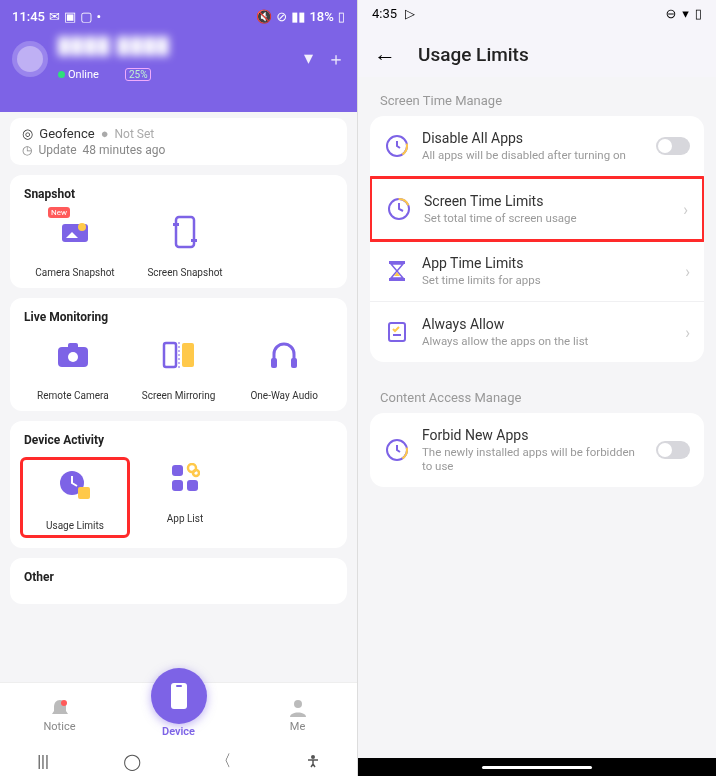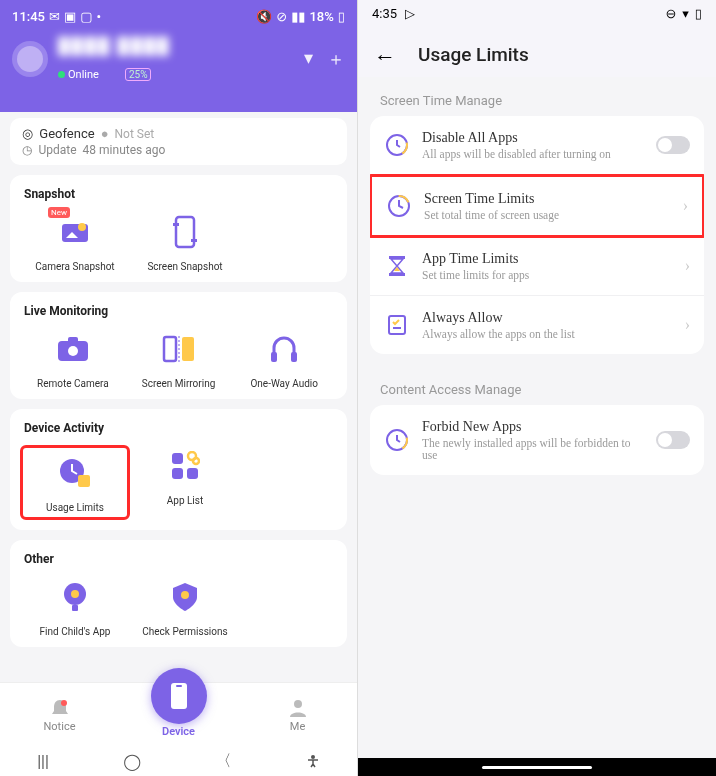--- a/index.html
+++ b/index.html
@@ -23,38 +23,38 @@
 
   .info-strip { background: #fff; margin: 0 10px; border-radius: 10px; padding: 8px 12px; position: relative; top: -0px; margin-top: 6px; }
   .info-line { display: flex; align-items: center; gap: 6px; font-size: 13px; color: #333; }
   .info-line.small { color: #888; font-size: 12px; margin-top: 2px; }
   .not-set { color: #aaa; font-size: 12px; }
   .bullet { color: #aaa; }
 
   .card { background: #fff; margin: 10px; border-radius: 12px; padding: 12px 10px 10px; }
   .card-title { font-size: 12px; font-weight: 700; color: #222; margin-bottom: 10px; padding-left: 4px; }
   .icon-row { display: flex; gap: 0; }
-  .icon-cell { width: 110px; text-align: center; display: flex; flex-direction: column; align-items: center; gap: 8px; }
+  .icon-cell { width: 110px; text-align: center; display: flex; flex-direction: column; align-items: center; gap: 14px; }
   .icon-cell .icon-box { width: 42px; height: 42px; display: flex; align-items: center; justify-content: center; position: relative; }
   .icon-cell .label { font-size: 10px; color: #333; }
   .badge-new { position: absolute; top: -4px; left: -6px; background: #ff5a5a; color: #fff; font-size: 8px; padding: 1px 3px; border-radius: 3px; }
   .highlight-red { border: 3px solid #ff2a2a; border-radius: 6px; padding: 4px 2px; }
 
   .bottom-nav { position: absolute; bottom: 30px; left: 0; right: 0; height: 64px; background: #fff; display: flex; align-items: center; justify-content: space-around; border-top: 1px solid #eee; }
   .nav-item { display: flex; flex-direction: column; align-items: center; gap: 1px; font-size: 11px; color: #888; width: 80px; }
   .nav-item.active { color: #7d63e6; font-weight: 600; }
   .nav-center { width: 56px; height: 56px; border-radius: 50%; background: #7d63e6; display: flex; align-items: center; justify-content: center; margin-top: -24px; box-shadow: 0 2px 10px rgba(125,99,230,.5); }
   .sys-nav { position: absolute; bottom: 0; left: 0; right: 0; height: 30px; background: #fff; display: flex; align-items: center; justify-content: space-around; color: #555; }
 
   
   .status-bar-r { display: flex; justify-content: space-between; padding: 6px 14px; font-size: 13px; align-items: center; background: #f6f5fa; }
   .header-r { display: flex; align-items: center; gap: 22px; padding: 14px 16px 10px; background: #f6f5fa; }
   .header-r .title { font-size: 19px; font-weight: 500; color: #222; }
   .section-label { font-size: 13px; color: #999; padding: 16px 22px 8px; }
-  .list-card { background: #fff; margin: 0 12px 12px; border-radius: 14px; overflow: hidden; font-family: Liberation Serif, serif; }
+  .list-card { background: #fff; margin: 0 12px 12px; border-radius: 14px; overflow: hidden; }
   .list-item { display: flex; align-items: center; padding: 14px 14px; gap: 12px; border-bottom: 1px solid #f0f0f2; position: relative; }
   .list-item:last-child { border-bottom: none; }
   .list-item.highlighted { border: 3px solid #ff2a2a; border-radius: 2px; margin: -1px; }
   .li-icon { width: 26px; height: 26px; display: flex; align-items: center; justify-content: center; flex-shrink: 0; }
   .li-text { flex: 1; }
   .li-title { font-size: 14px; color: #333; }
   .li-sub { font-size: 11.5px; color: #9a9a9a; margin-top: 2px; }
   .toggle { width: 34px; height: 18px; background: #d7d7dc; border-radius: 10px; position: relative; }
   .toggle::after { content: ''; position: absolute; width: 14px; height: 14px; background: #fff; border-radius: 50%; top: 2px; left: 2px; }
   .chev { color: #ccc; font-size: 16px; }
@@ -202,41 +202,20 @@
               <circle cx="26" cy="10" r="3" fill="none" stroke="#ffc94a" stroke-width="2.5"></circle>
             </svg>
           </div>
         <div class="label">App List</div>
       </div>
     </div>
   </div>
 
   <div class="card">
     <div class="card-title">Other</div>
-    <div class="icon-row">
-      <div class="icon-cell">
-        <div class="icon-box">
-            <svg width="30" height="32">
-              <circle cx="15" cy="13" r="11" fill="#7d63e6"></circle>
-              <circle cx="15" cy="13" r="4" fill="#ffc94a"></circle>
-              <rect x="12" y="24" width="6" height="6" rx="1" fill="#7d63e6"></rect>
-            </svg>
-          </div>
-        <div class="label">Find Child's App</div>
-      </div>
-      <div class="icon-cell">
-        <div class="icon-box">
-            <svg width="28" height="32">
-              <path d="M14 2 L26 7 V16 C26 24 14 30 14 30 C14 30 2 24 2 16 V7 Z" fill="#7d63e6"></path>
-              <circle cx="14" cy="14" r="4" fill="#ffc94a"></circle>
-            </svg>
-          </div>
-        <div class="label">Check Permissions</div>
-      </div>
-    </div>
   </div>
 
   <div class="bottom-nav">
     <div class="nav-item">
       <svg width="22" height="22">
           <path d="M11 3 C7 3 5 6 5 10 V14 L3 17 H19 L17 14 V10 C17 6 15 3 11 3" fill="#bbb"></path>
           <circle cx="15" cy="6" r="3" fill="#ff5a5a"></circle>
         </svg>
       <span>Notice</span>
     </div>

